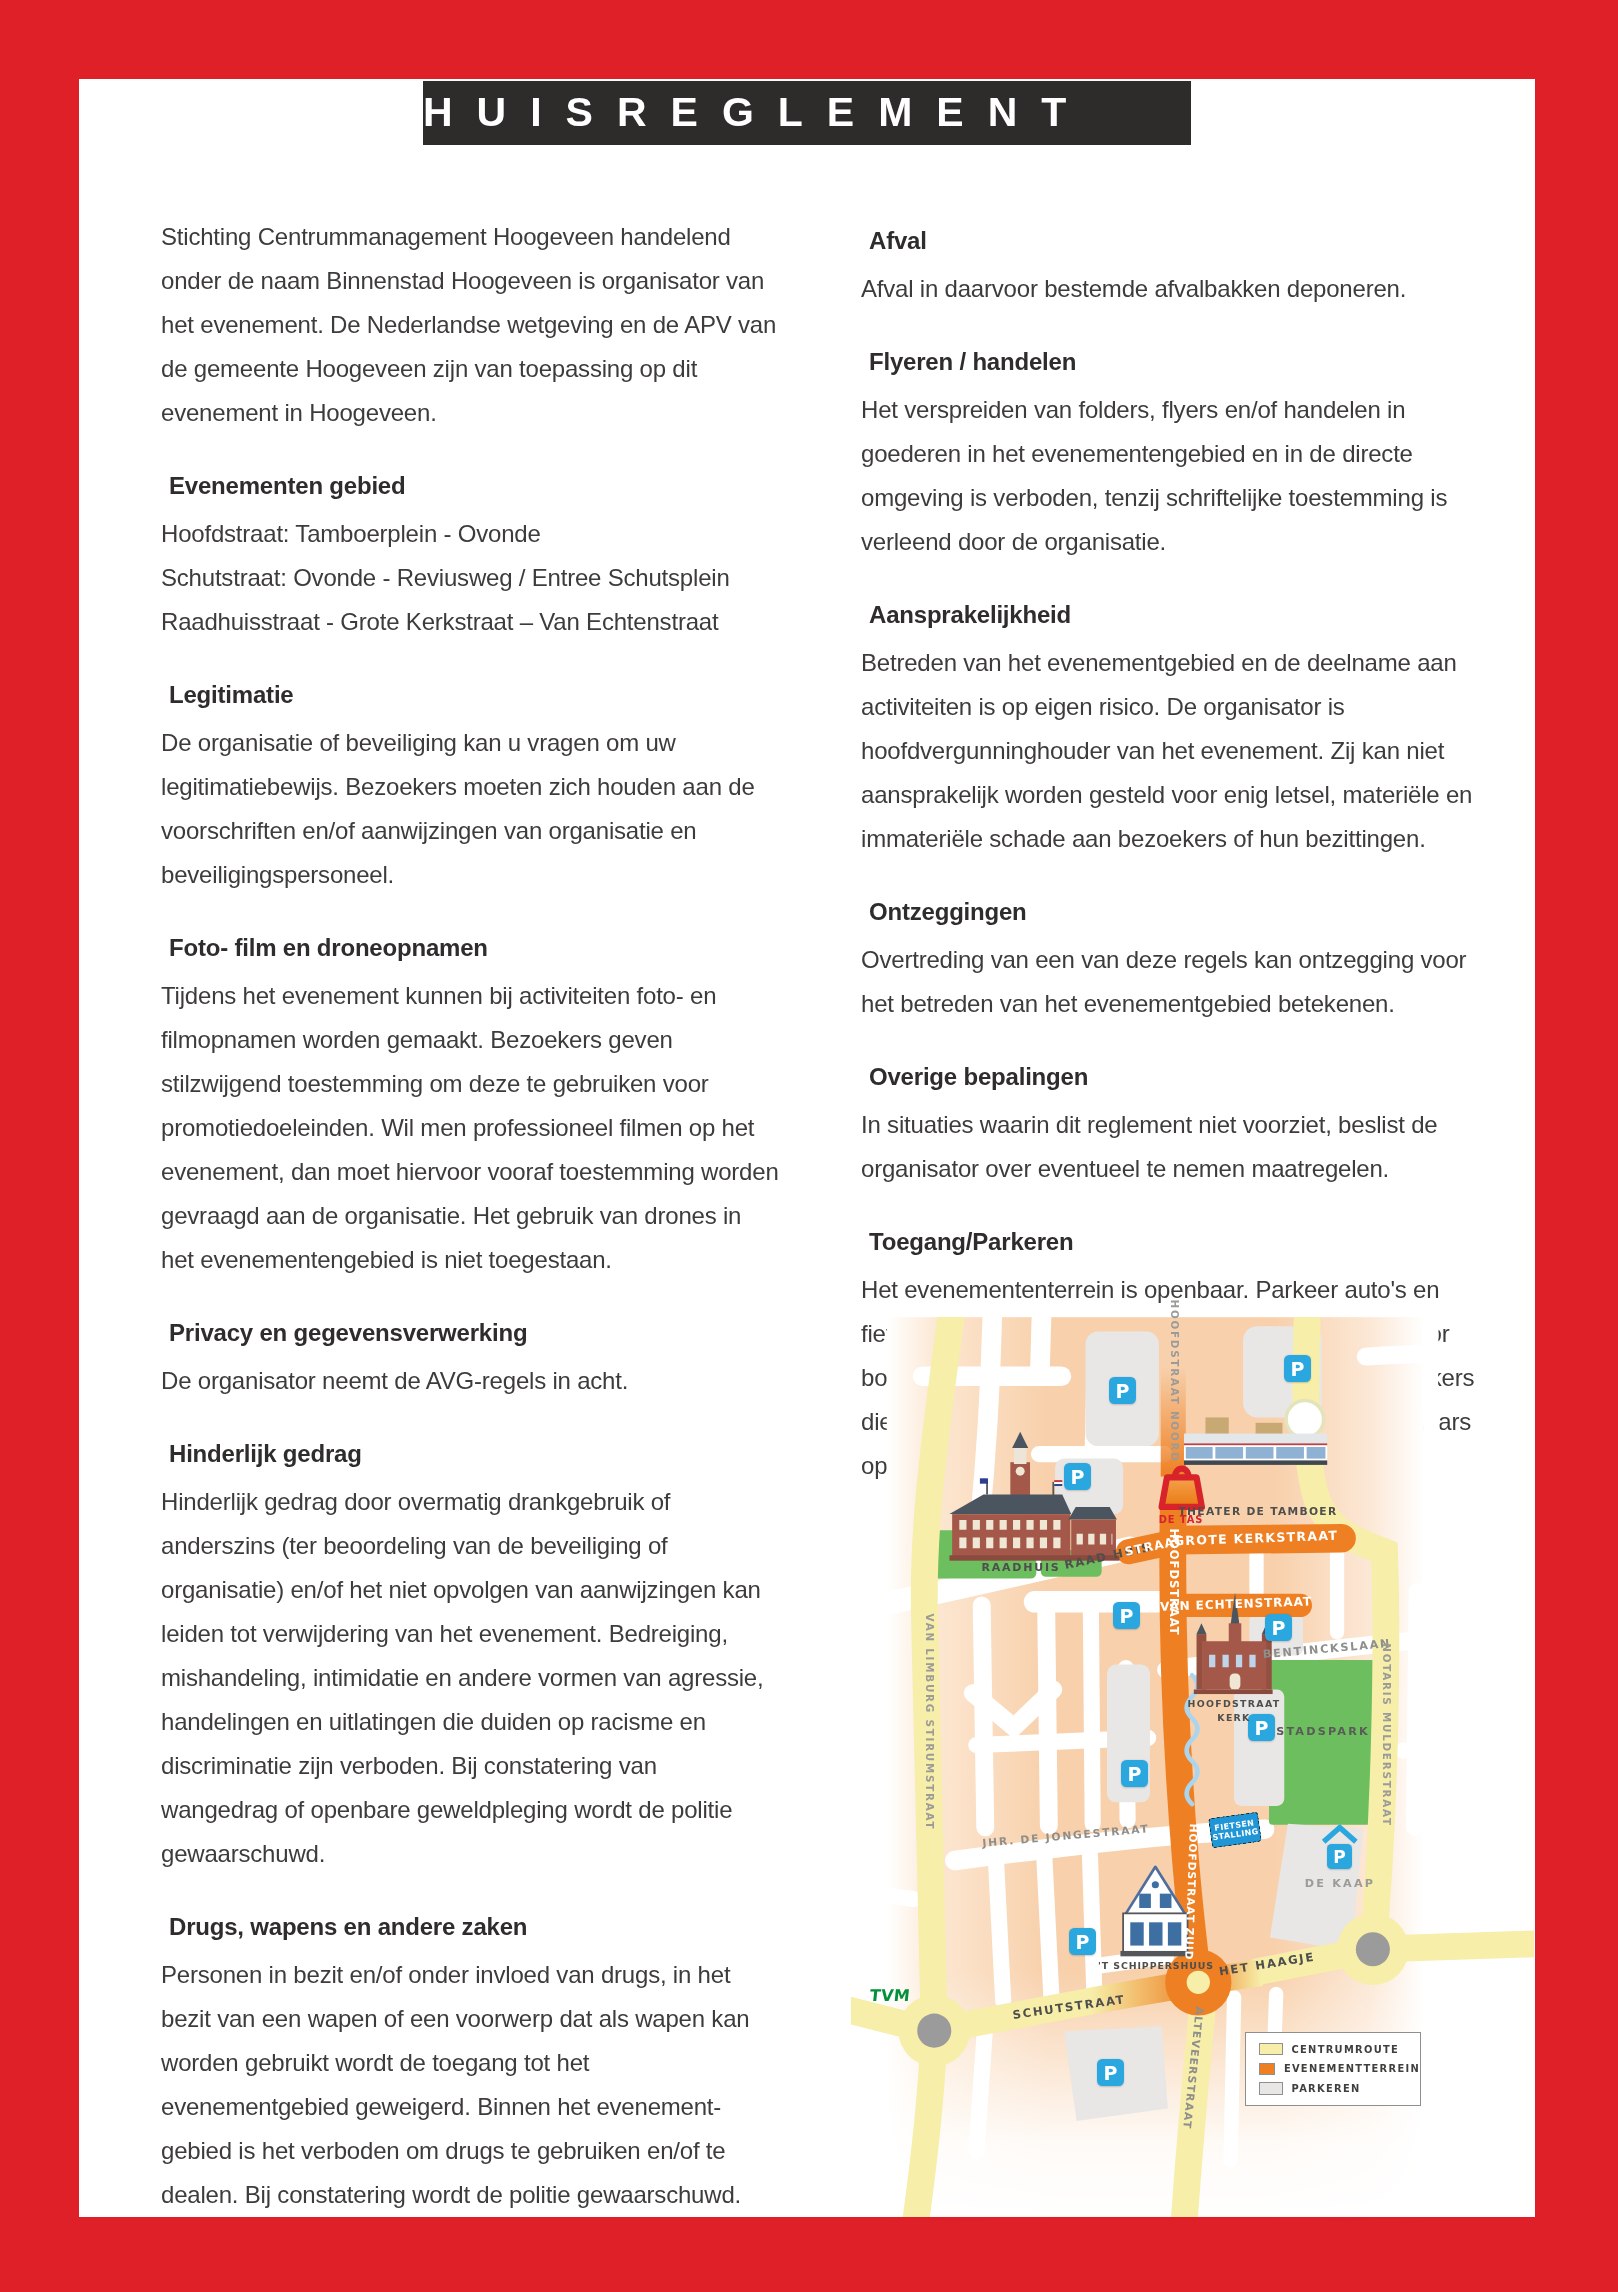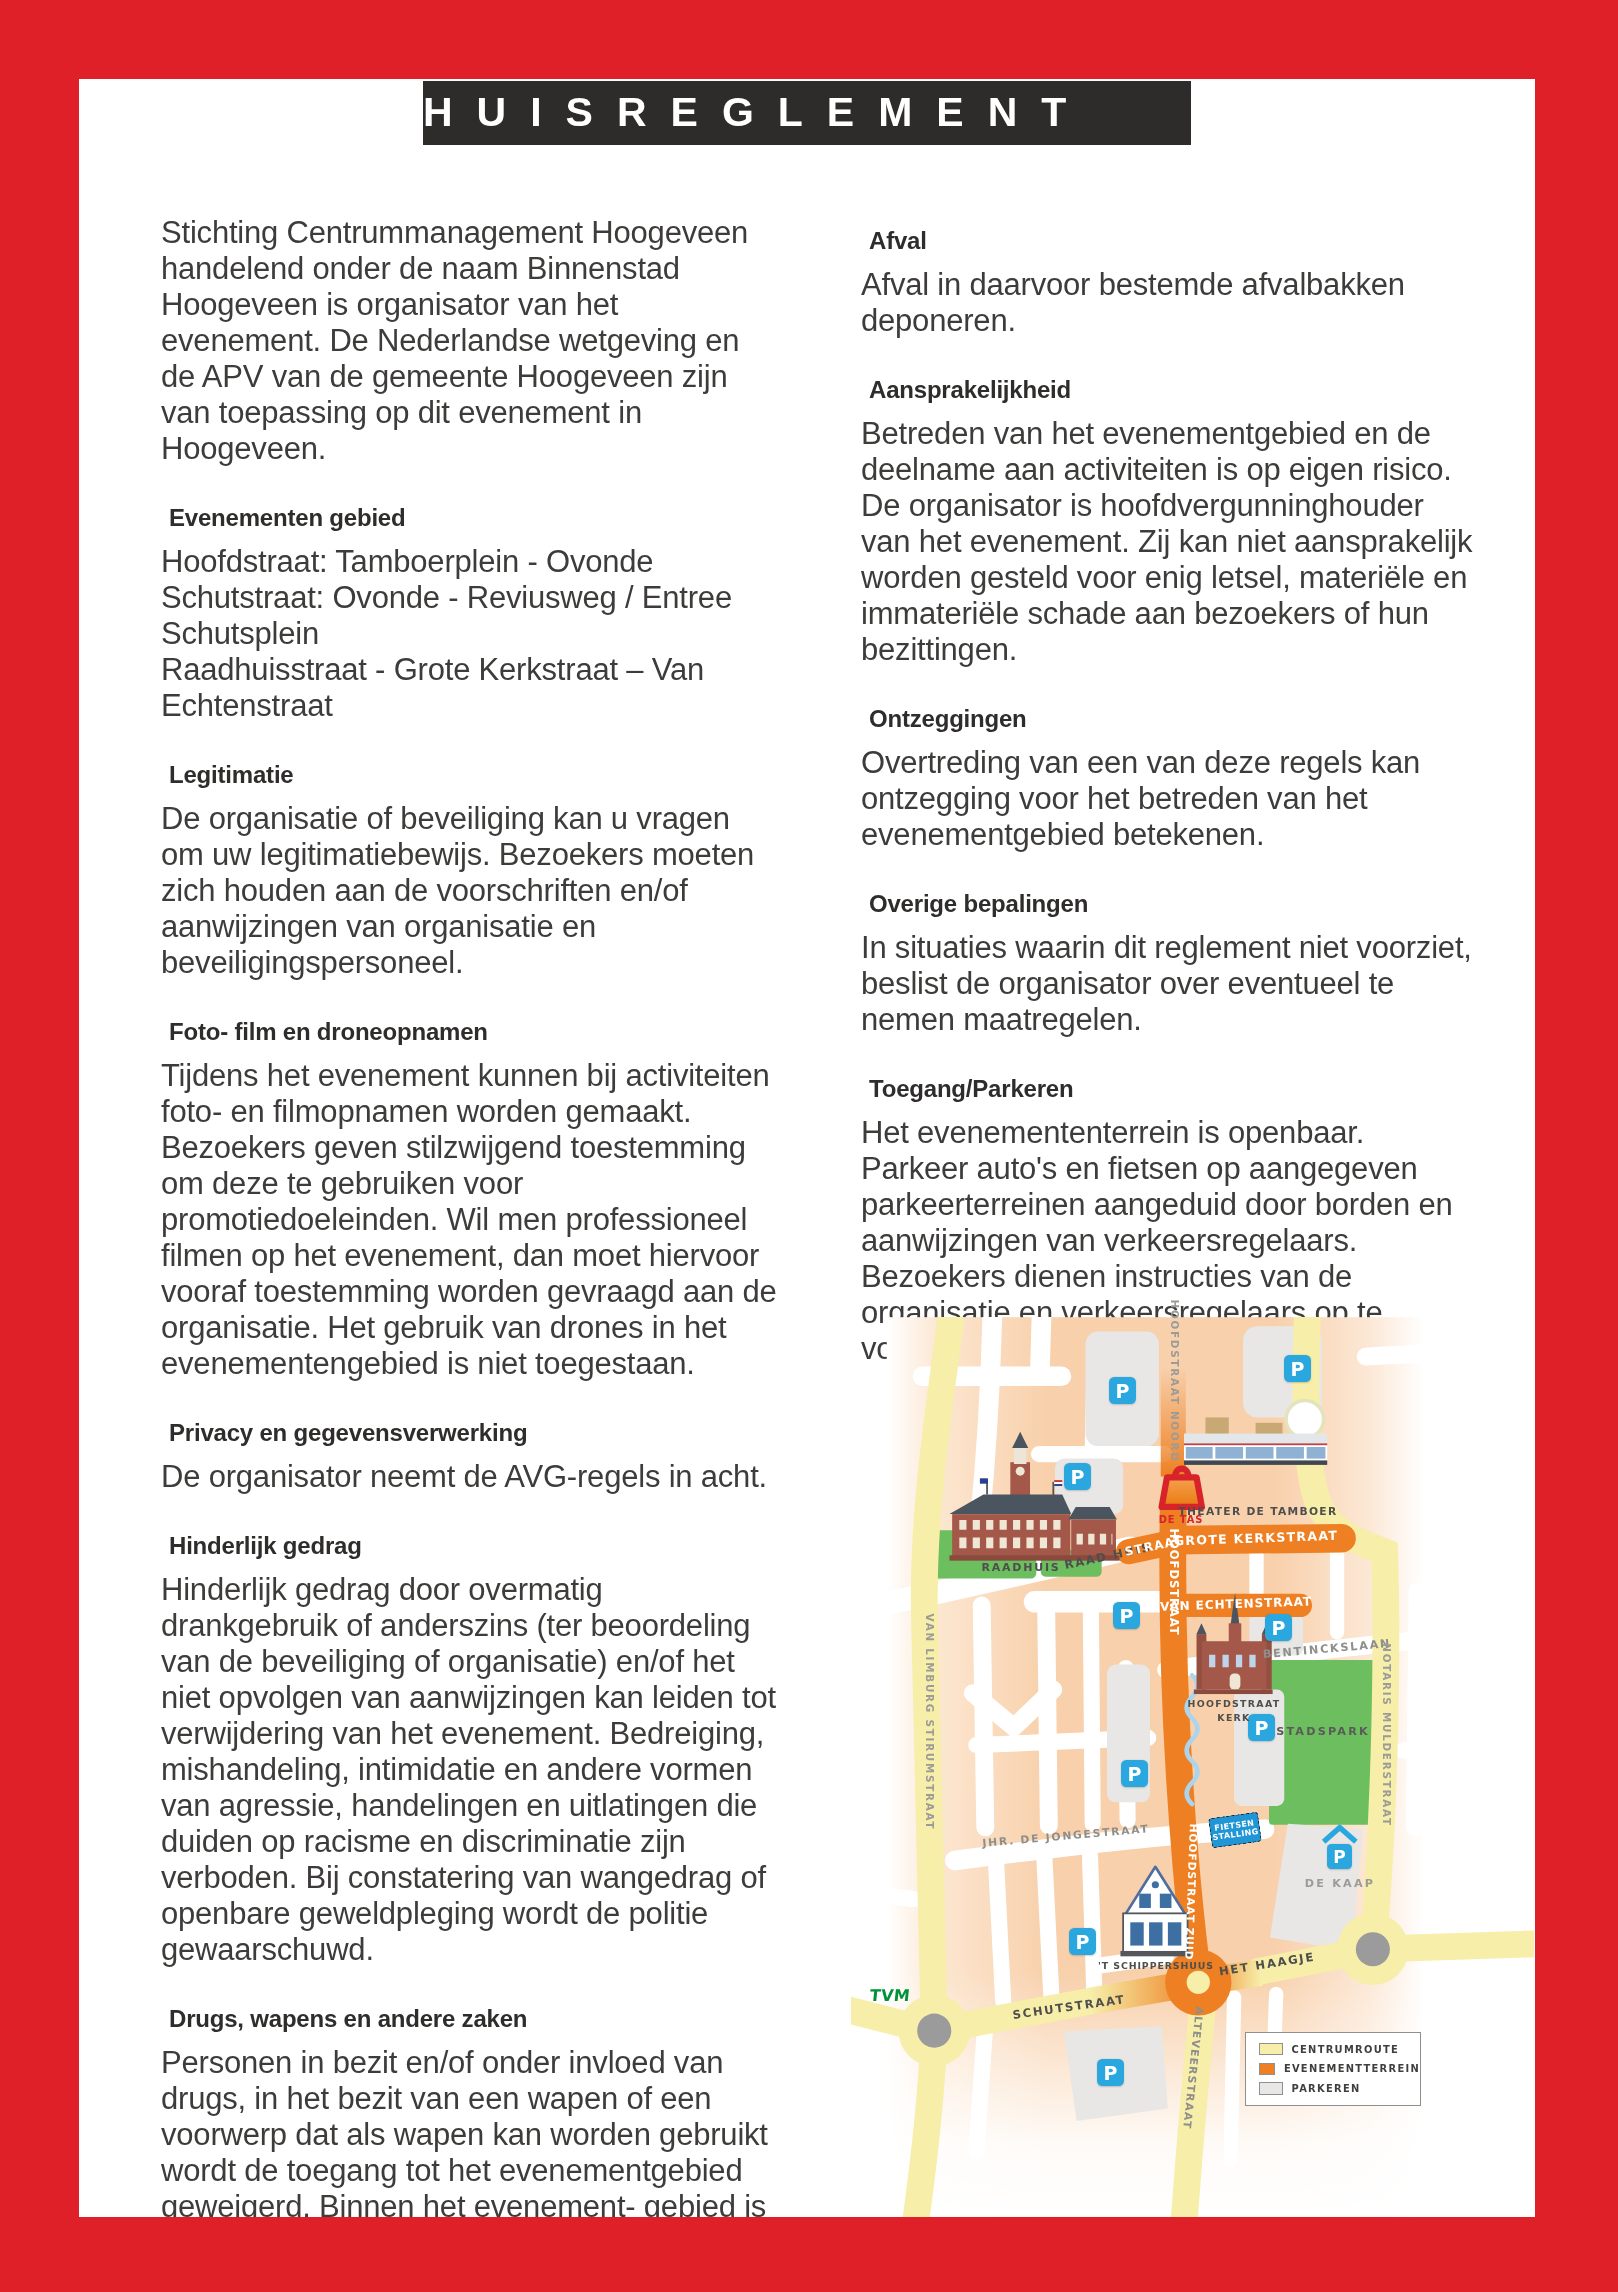--- a/index.html
+++ b/index.html
@@ -7,21 +7,21 @@
          font-family:"Liberation Sans",sans-serif;}
   .page{position:absolute;left:79px;top:79px;width:1456px;height:2138px;background:#FFFFFF;overflow:hidden;}
   .titlebar{position:absolute;left:50%;top:1.8px;transform:translateX(-50%);width:768px;height:64px;
             background:#2D2C2B;display:flex;align-items:center;}
   .titlebar span{color:#FFFFFF;font-size:41px;font-weight:700;letter-spacing:24px;margin-right:-24px;}
   .col{position:absolute;top:136px;width:618px;color:#3D3C3B;}
   .col-left{left:82px;}
   .col-right{left:782px;}
   .sec + .sec{margin-top:33px;}
   h3.h{margin:8px;font-size:24px;line-height:36px;font-weight:700;color:#2E2D2C;letter-spacing:-0.2px;}
-  p.b{margin:0;font-size:31px;line-height:36px;letter-spacing:-0.2px;}
+  p.b{margin:0;font-size:24px;line-height:44px;letter-spacing:-0.2px;}
   .prelines{white-space:pre-line;}
 
   .map{position:absolute;left:772px;top:1238px;width:683px;height:900px;
        font-family:"DejaVu Sans","Liberation Sans",sans-serif;}
   .map svg{position:absolute;left:0;top:0;}
   .pmark{position:absolute;width:27px;height:27px;background:#2AA7DF;border-radius:5.4px;color:#FFF;
          font-weight:700;font-size:19px;display:flex;align-items:center;justify-content:center;
          box-shadow:0 0.9px 1.8px rgba(0,0,0,.18);}
   .pm-s{width:25px;height:25px;font-size:17px;border-radius:4.5px;}
   .ml{position:absolute;font-weight:700;white-space:nowrap;}
@@ -76,20 +76,24 @@
       <section class="sec">
         <h3 class="h">Drugs, wapens en andere zaken</h3>
         <p class="b">Personen in bezit en/of onder invloed van drugs, in het bezit van een wapen of een voorwerp dat als wapen kan worden gebruikt wordt de toegang tot het evenementgebied geweigerd. Binnen het evenement- gebied is het verboden om drugs te gebruiken en/of te dealen. Bij constatering wordt de politie gewaarschuwd. Het is niet toegestaan de volgende zaken mee te nemen naar het evenement- gebied: drugs, vuurwerk, glaswerk, blik, slag- en/of stootwapens, op wapens gelijkende of aanstoot-gevende voorwerpen. Voorwerpen die als wapen zouden kunnen worden gebruikt, kunnen in beslag worden genomen, zulks ter beoordeling van de beveiliging. Bij het in bezit hebben van wettelijk verboden zaken wordt de bezoeker overgedragen aan de politie.</p>
       </section>
     </div>
 
     <div class="col col-right">
       <section class="sec">
         <h3 class="h">Afval</h3>
         <p class="b">Afval in daarvoor bestemde afvalbakken deponeren.</p>
+      </section>
+      <section class="sec">
+        <h3 class="h">Flyeren / handelen</h3>
+        <p class="b">Het verspreiden van folders, flyers en/of handelen in goederen in het evenementengebied en in de directe omgeving is verboden, tenzij schriftelijke toestemming is verleend door de organisatie.</p>
       </section>
       <section class="sec">
         <h3 class="h">Aansprakelijkheid</h3>
         <p class="b">Betreden van het evenementgebied en de deelname aan activiteiten is op eigen risico. De organisator is hoofdvergunninghouder van het evenement. Zij kan niet aansprakelijk worden gesteld voor enig letsel, materiële en immateriële schade aan bezoekers of hun bezittingen.</p>
       </section>
       <section class="sec">
         <h3 class="h">Ontzeggingen</h3>
         <p class="b">Overtreding van een van deze regels kan ontzegging voor het betreden van het evenementgebied betekenen.</p>
       </section>
       <section class="sec">

